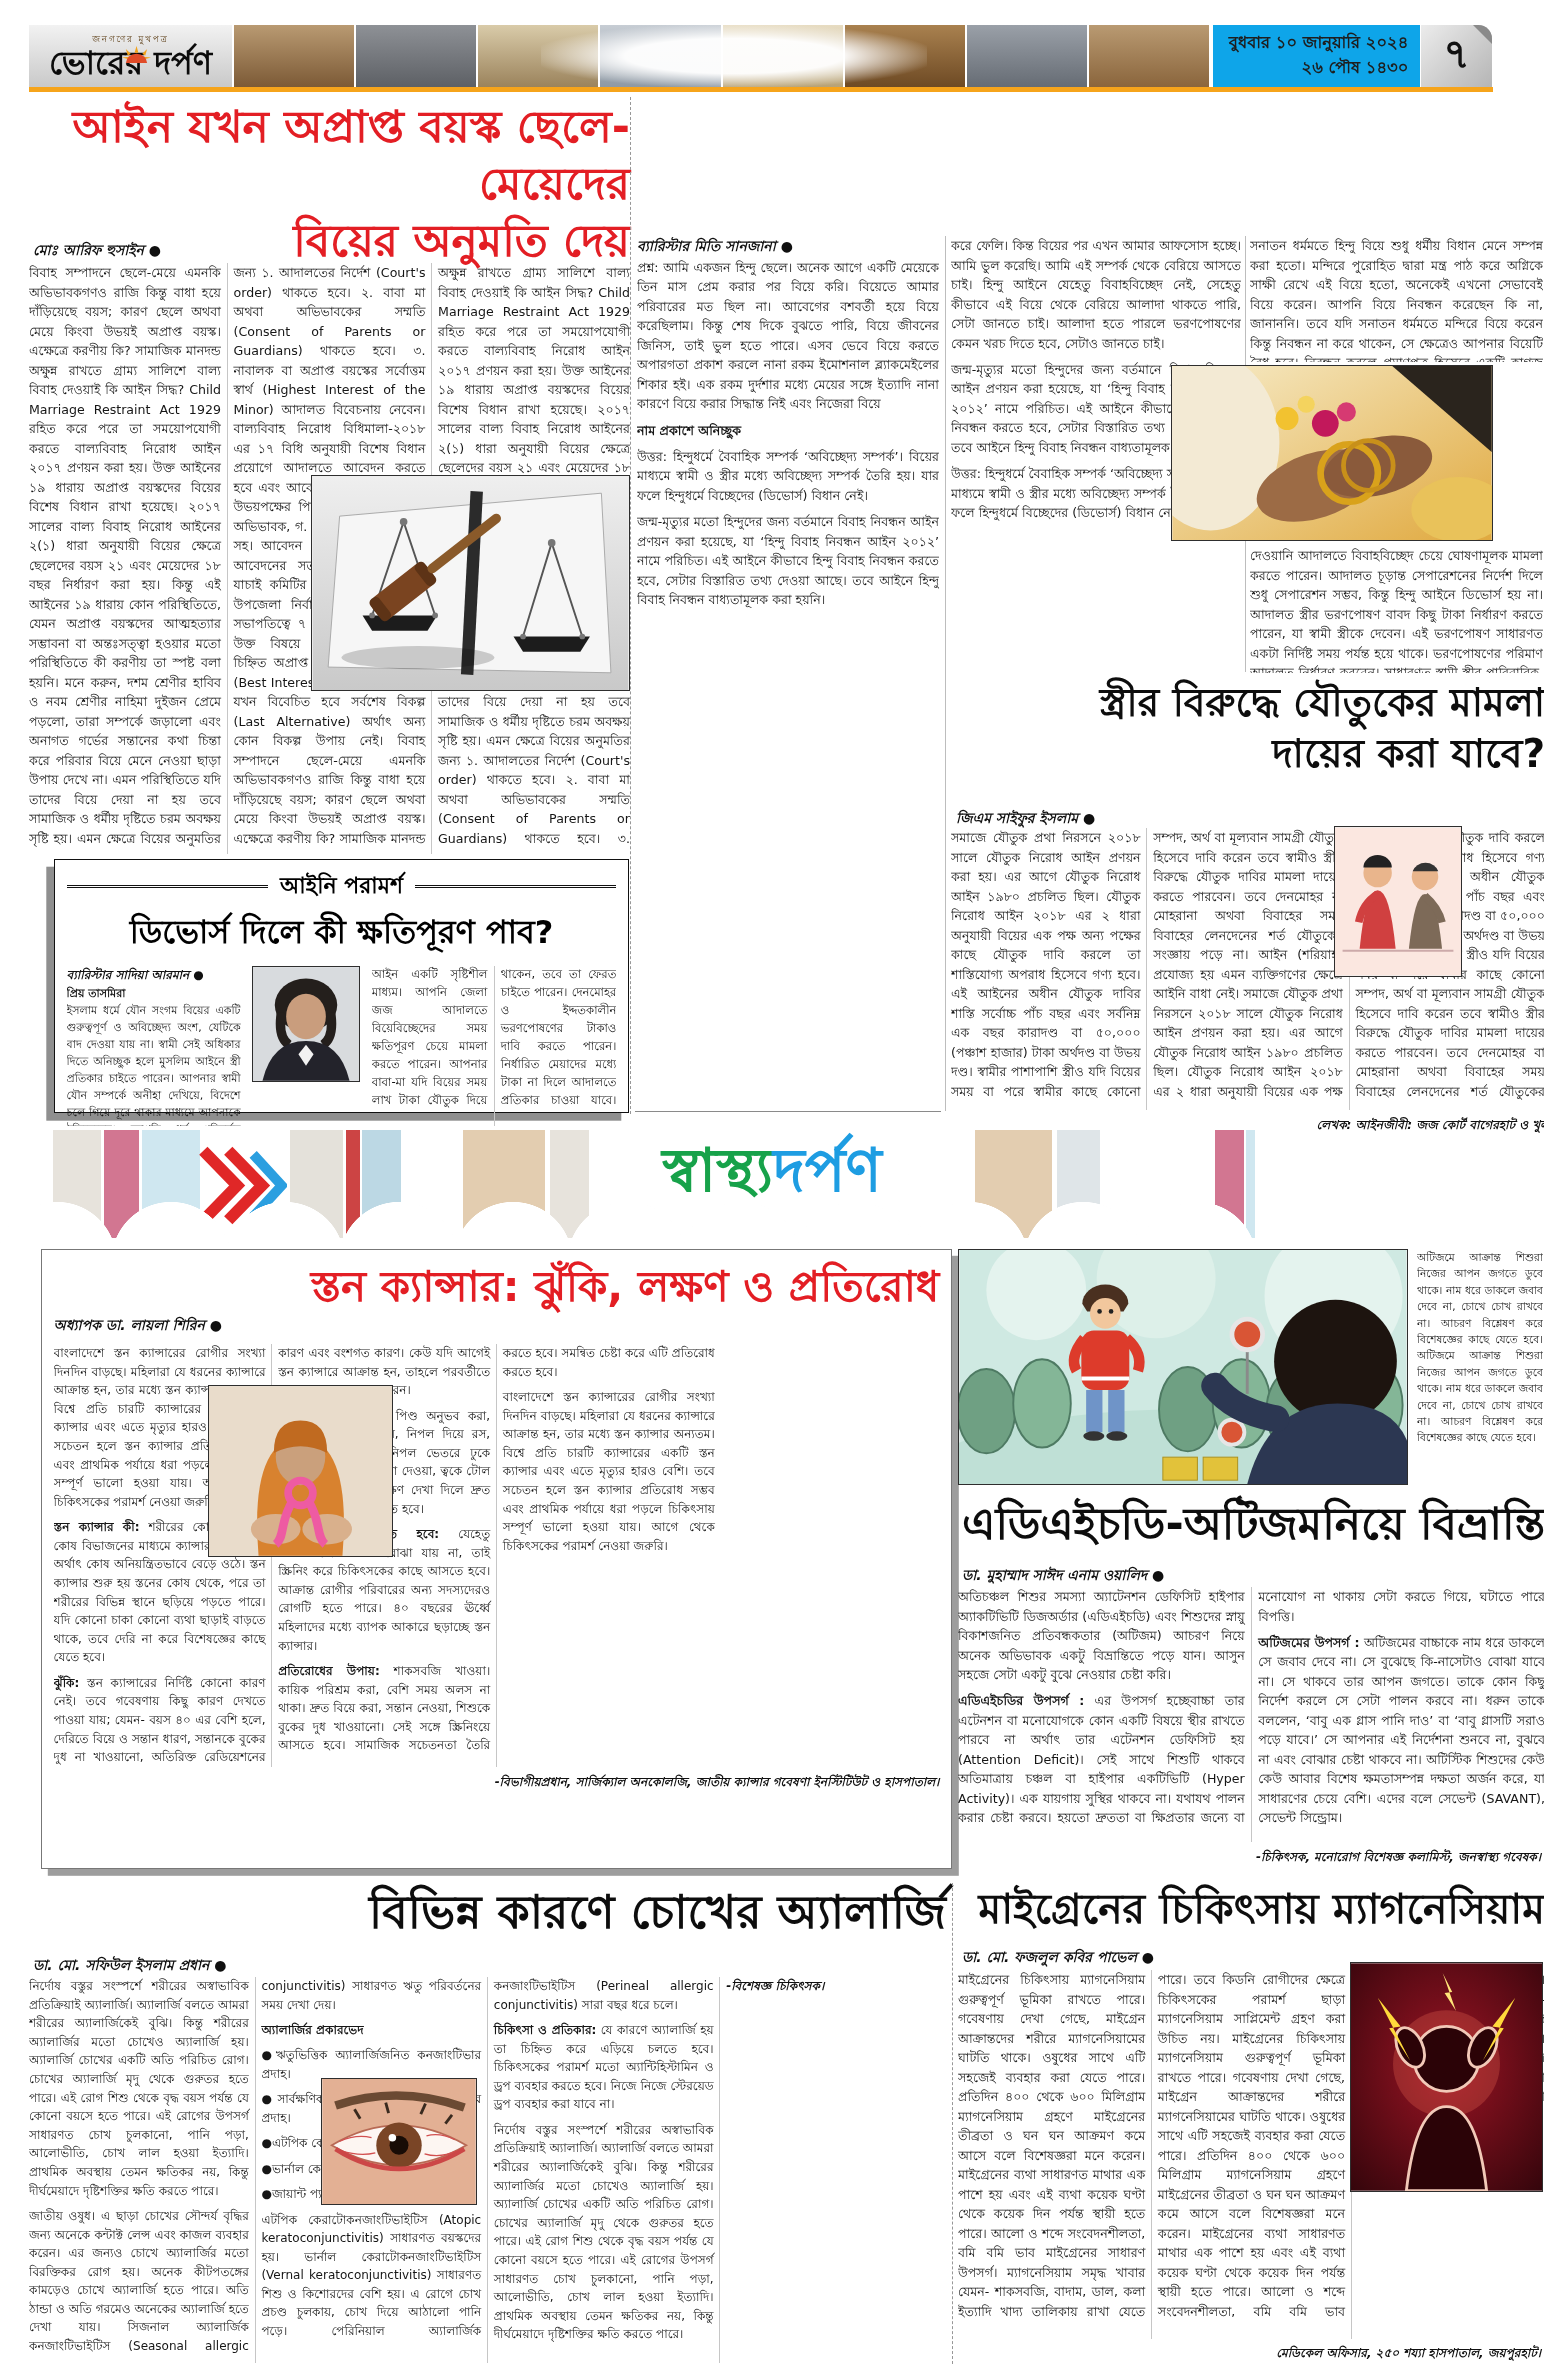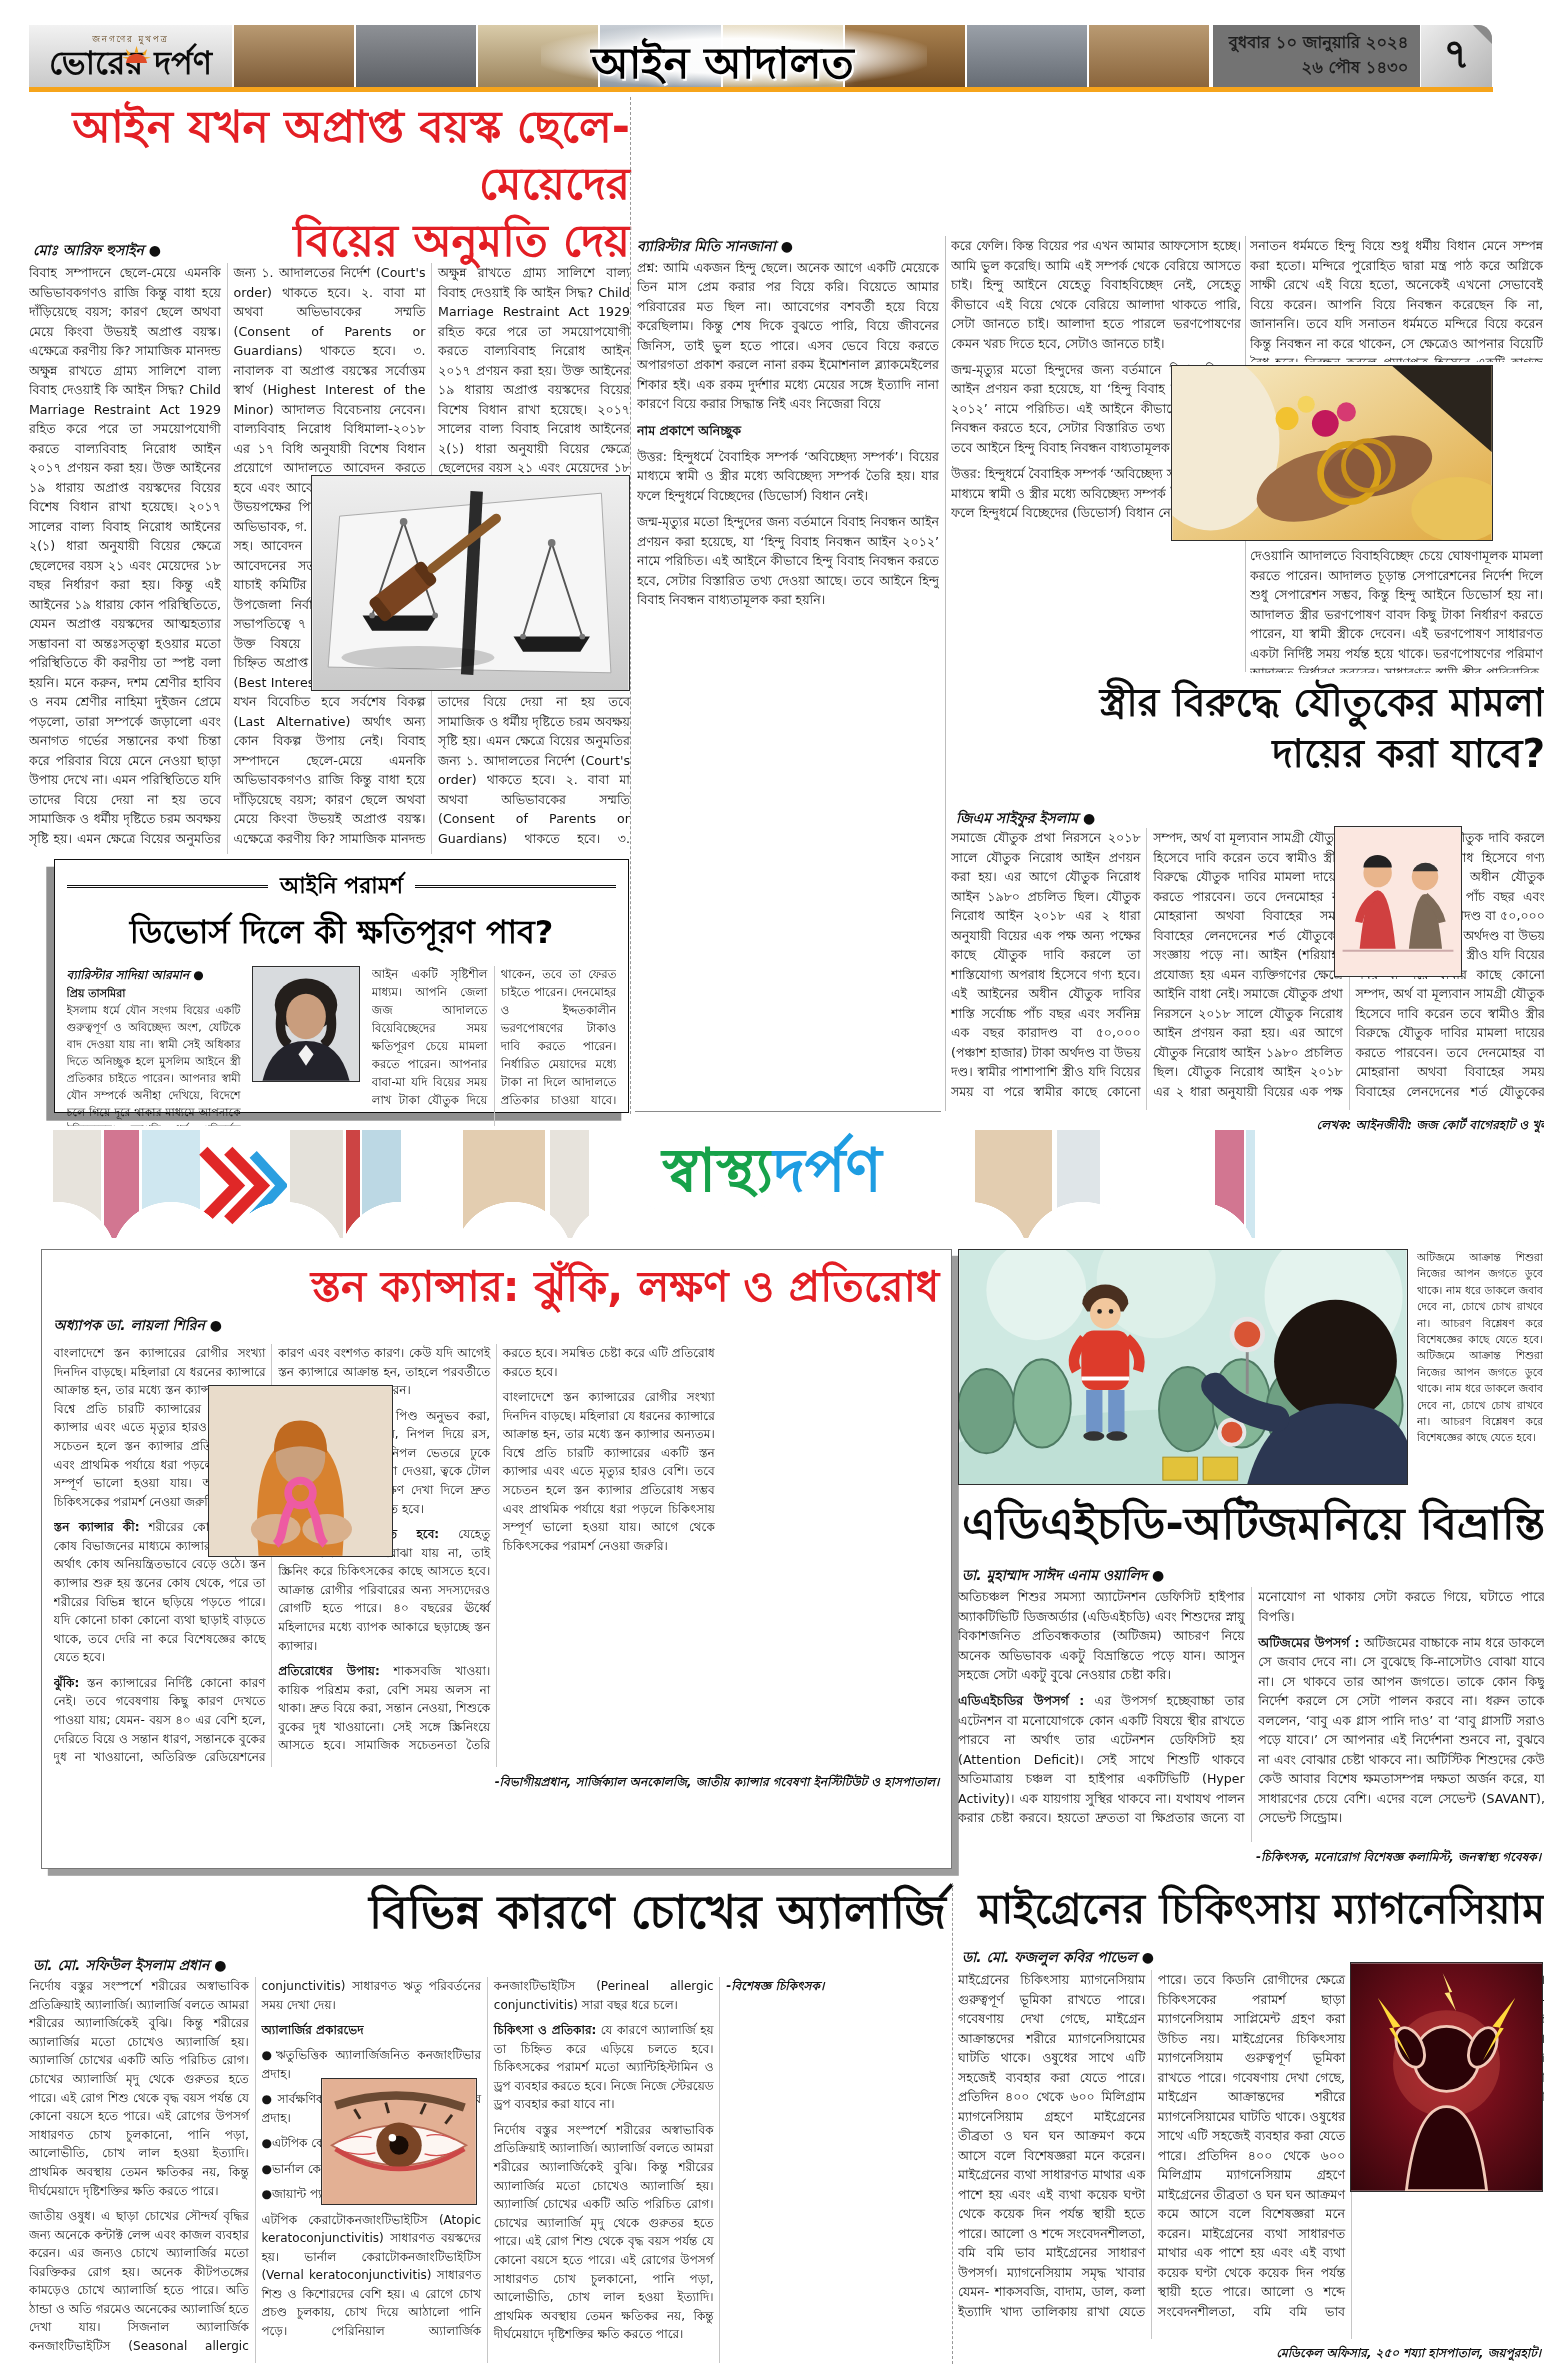--- a/index.html
+++ b/index.html
@@ -9,21 +9,21 @@
 .abs{position:absolute}
 
 #logoBox{left:29px;top:25px;width:203px;height:62px;background:linear-gradient(180deg,#f2f2f2,#c9c9c9);display:flex;flex-direction:column;align-items:center;justify-content:center}
 #tagline{font-size:8.7px;color:#5a3b12;letter-spacing:1.9px}
 #paperName{font-size:32px;font-weight:800;color:#0b0b0b;line-height:1.05}
 #sunIcon{position:absolute;left:93px;top:21px}
 #collage{left:234px;top:25px;width:977px;height:62px;display:flex;overflow:hidden}
 .seg{flex:1;margin-right:1.9px}
 #collageFade{left:541px;top:25px;width:386px;height:62px;background:radial-gradient(ellipse at center,rgba(255,255,255,.96) 40%,rgba(255,255,255,0) 75%)}
 #collageTitle{left:234px;top:31px;width:977px;text-align:center;font-size:43px;font-weight:800;color:#000;text-shadow:0 0 5.8px #fff,0 0 11.6px #fff,1.9px 1.9px 0 #fff}
-#dateBox{left:1213px;top:25px;width:207px;height:62px;background:#737373;display:flex;flex-direction:column;justify-content:center;align-items:flex-end;padding-right:11.6px;font-size:16.4px;font-weight:700;color:#1e1e1e;line-height:1.5}
+#dateBox{left:1213px;top:25px;width:207px;height:62px;background:#0ea5e9;display:flex;flex-direction:column;justify-content:center;align-items:flex-end;padding-right:11.6px;font-size:16.4px;font-weight:700;color:#1e1e1e;line-height:1.5}
 #pageTab{left:1421px;top:25px;width:71px;height:62px;background:linear-gradient(135deg,#ececec,#b5b5b5);border-radius:0 13.5px 0 0;display:flex;align-items:center;justify-content:center;font-size:41px;font-weight:800;color:#111}
 #pageTab .fold{position:absolute;right:0;top:0;border-left:19.3px solid transparent;border-top:19.3px solid #8a8a8a;border-radius:0 13.5px 0 0}
 #yellowRule{left:29px;top:87px;width:1464px;height:4.8px;background:#F6A41B}
 
 .hl{font-weight:800;text-align:right;line-height:1.3;color:#0d0d0d}
 .hl-red{color:#e31e24}
 .bt{font-size:12.6px;line-height:1.55;text-align:justify;color:#161616;overflow:hidden}
 .bt p{margin:0 0 6.8px}
 .bt b{font-weight:700}
 .cols2{column-count:2;column-gap:13.5px;column-rule:1px solid #c6c6c6;column-fill:auto;height:100%}
@@ -88,21 +88,20 @@
     <div class="seg" style="background:linear-gradient(180deg,#b99a72,#7c5a36)"></div>
     <div class="seg" style="background:linear-gradient(180deg,#8e9196,#5d6065)"></div>
     <div class="seg" style="background:linear-gradient(180deg,#d9cba9,#9b835c)"></div>
     <div class="seg" style="background:linear-gradient(180deg,#c7cdd4,#8e99a4)"></div>
     <div class="seg" style="background:linear-gradient(180deg,#e7dcc2,#b7a276)"></div>
     <div class="seg" style="background:linear-gradient(180deg,#a9814f,#6e4a24)"></div>
     <div class="seg" style="background:linear-gradient(180deg,#9aa0a8,#666c74)"></div>
     <div class="seg" style="background:linear-gradient(180deg,#b99a72,#8a653c)"></div>
   </div>
   <div class="abs" id="collageFade"></div>
-  <div class="abs" id="collageTitle">আইন আদালত</div>
 
   <div class="abs" id="dateBox">
     <span>বুধবার ১০ জানুয়ারি ২০২৪</span>
     <span>২৬ পৌষ ১৪৩০</span>
   </div>
   <div class="abs" id="pageTab">
     <span>৭</span>
     <span class="fold"></span>
   </div>
   <div class="abs" id="yellowRule"></div>

